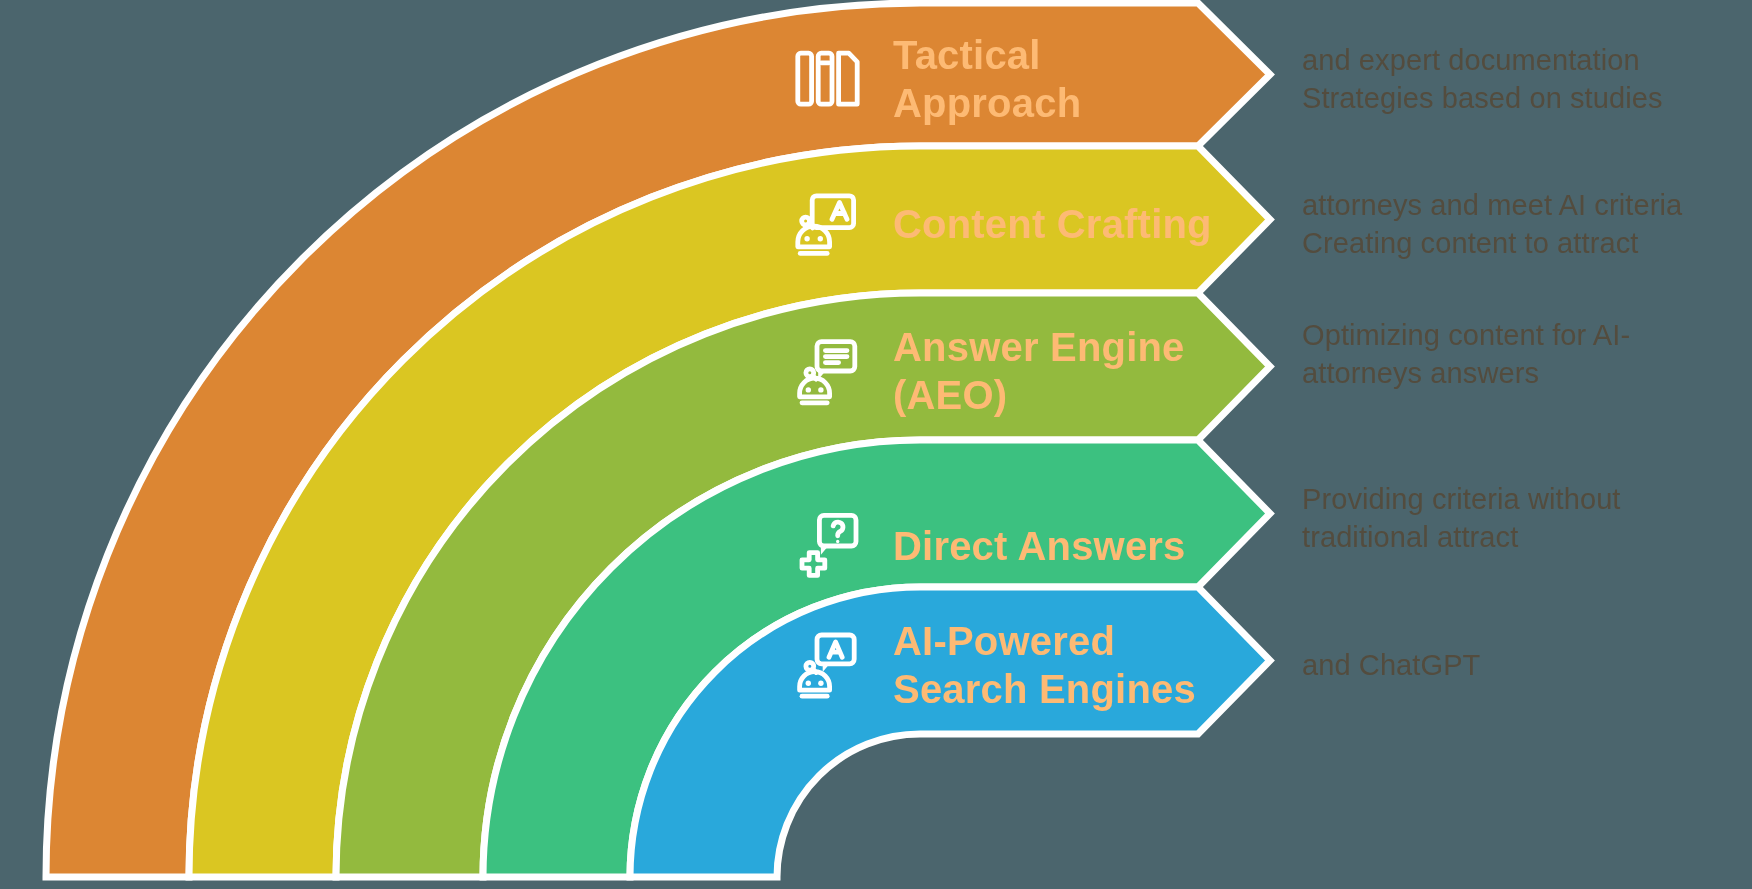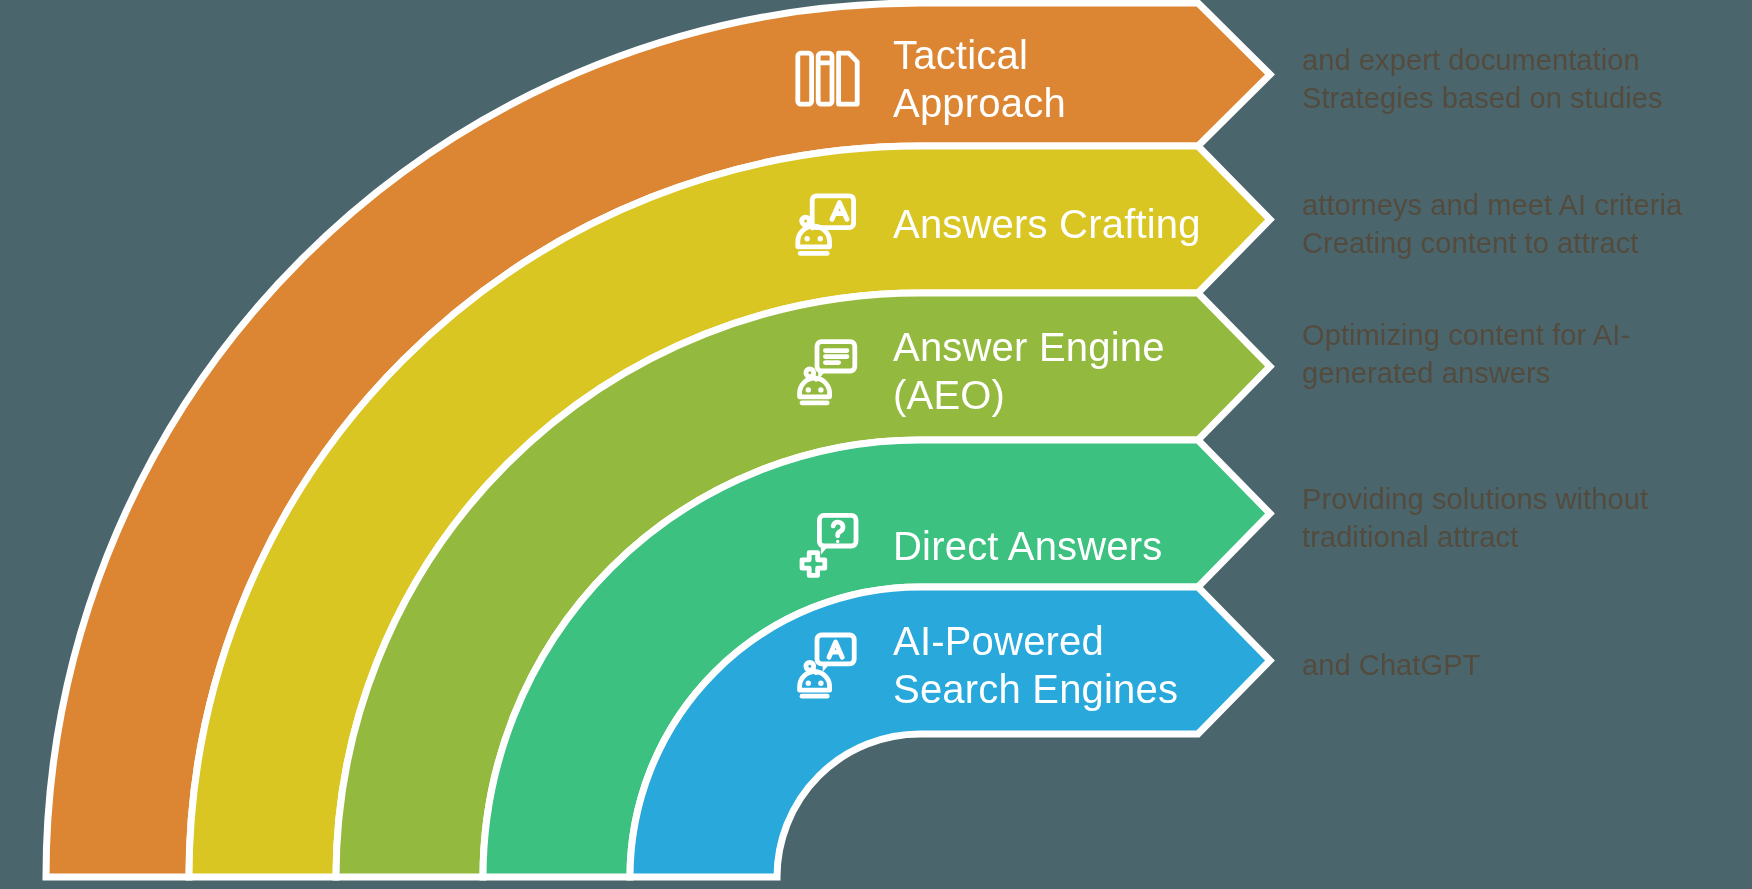--- a/index.html
+++ b/index.html
@@ -10,21 +10,21 @@
   }
   #stage{position:absolute;inset:0;}
   svg.bands{position:absolute;left:0;top:0;}
   .row{
     position:absolute;left:790px;display:flex;align-items:center;
     transform:translateY(-50%);
   }
   .row .icon{width:72px;height:72px;flex:0 0 72px;margin-right:31px;}
   .row .icon svg{width:72px;height:72px;display:block;}
   .title{
-    color:#ffffff;font-size:40px;line-height:48px;font-weight:400;
+    color:#fdba74;font-size:40px;line-height:48px;font-weight:700;
     white-space:nowrap;letter-spacing:0.2px;
   }
   .desc{
     position:absolute;left:1302px;transform:translateY(-50%);
     color:#534C3E;font-size:29px;line-height:38px;font-weight:500;
     white-space:nowrap;letter-spacing:0.1px;
   }
   .ic{fill:none;stroke:#ffffff;stroke-width:1.6;stroke-linecap:round;stroke-linejoin:round;}
   .icf{fill:#ffffff;stroke:none;}
 </style>
@@ -69,21 +69,21 @@
         <path class="ic" d="M14 10.4 L16.5 4.8 L19 10.4 M14.9 8.5 h3.3"></path>
         <circle class="ic" cx="5.2" cy="11" r="1.3"></circle>
         <path class="ic" d="M6.2 12 L7.5 13.3"></path>
         <path class="ic" d="M2.6 19.6 v-1.6 a5.3 5.3 0 0 1 10.6 0 v1.6 Z"></path>
         <circle class="icf" cx="5.7" cy="16.9" r="0.9"></circle>
         <circle class="icf" cx="10.1" cy="16.9" r="0.9"></circle>
         <path class="ic" d="M3.4 21.8 h9"></path>
       </svg>
     </div>
     <div class="title">
-      <div>Answers Crafting</div>
+      <div>Content Crafting</div>
     </div>
   </div>
   <div class="desc" style="top:224px">
     <div>attorneys and meet AI criteria</div>
     <div>Creating content to attract</div>
   </div>
 
   <div class="row" style="top:371px">
     <div class="icon">
       <svg viewBox="0 0 24 24">
@@ -98,39 +98,39 @@
         <path class="ic" d="M4 22.6 h8.4"></path>
       </svg>
     </div>
     <div class="title">
       <div>Answer Engine</div>
       <div>(AEO)</div>
     </div>
   </div>
   <div class="desc" style="top:354px">
     <div>Optimizing content for AI-</div>
-    <div>generated answers</div>
+    <div>attorneys answers</div>
   </div>
 
   <div class="row" style="top:546px">
     <div class="icon">
       <svg viewBox="0 0 24 24">
         <rect class="ic" x="9.8" y="1.8" width="12.2" height="10.2" rx="1.5"></rect>
         <path class="icf" d="M12.6 12.2 L10.3 14.9 L10.3 12.2 Z"></path>
         <path class="ic" d="M14.4 5.3 a1.65 1.65 0 1 1 2.35 1.85 c-.55 .28 -.85 .65 -.85 1.25 v.2"></path>
         <circle class="icf" cx="15.9" cy="10.5" r="0.55"></circle>
         <path class="ic" d="M4 16.6 h2.4 v-2.4 h2.8 v2.4 h2.4 v2.8 H9.2 v2.4 H6.4 v-2.4 H4 Z"></path>
       </svg>
     </div>
     <div class="title">
       <div>Direct Answers</div>
     </div>
   </div>
   <div class="desc" style="top:518px">
-    <div>Providing solutions without</div>
+    <div>Providing criteria without</div>
     <div>traditional attract</div>
   </div>
 
   <div class="row" style="top:665px">
     <div class="icon">
       <svg viewBox="0 0 24 24">
         <rect class="ic" x="9" y="2" width="12.4" height="9.6" rx="1.5"></rect>
         <path class="icf" d="M13.2 11.6 L10.9 14.3 L10.9 11.6 Z"></path>
         <path class="ic" d="M13 9.4 L15.2 4.3 L17.4 9.4 M13.8 7.7 h2.8"></path>
         <circle class="ic" cx="6.6" cy="12.4" r="1.3"></circle>

